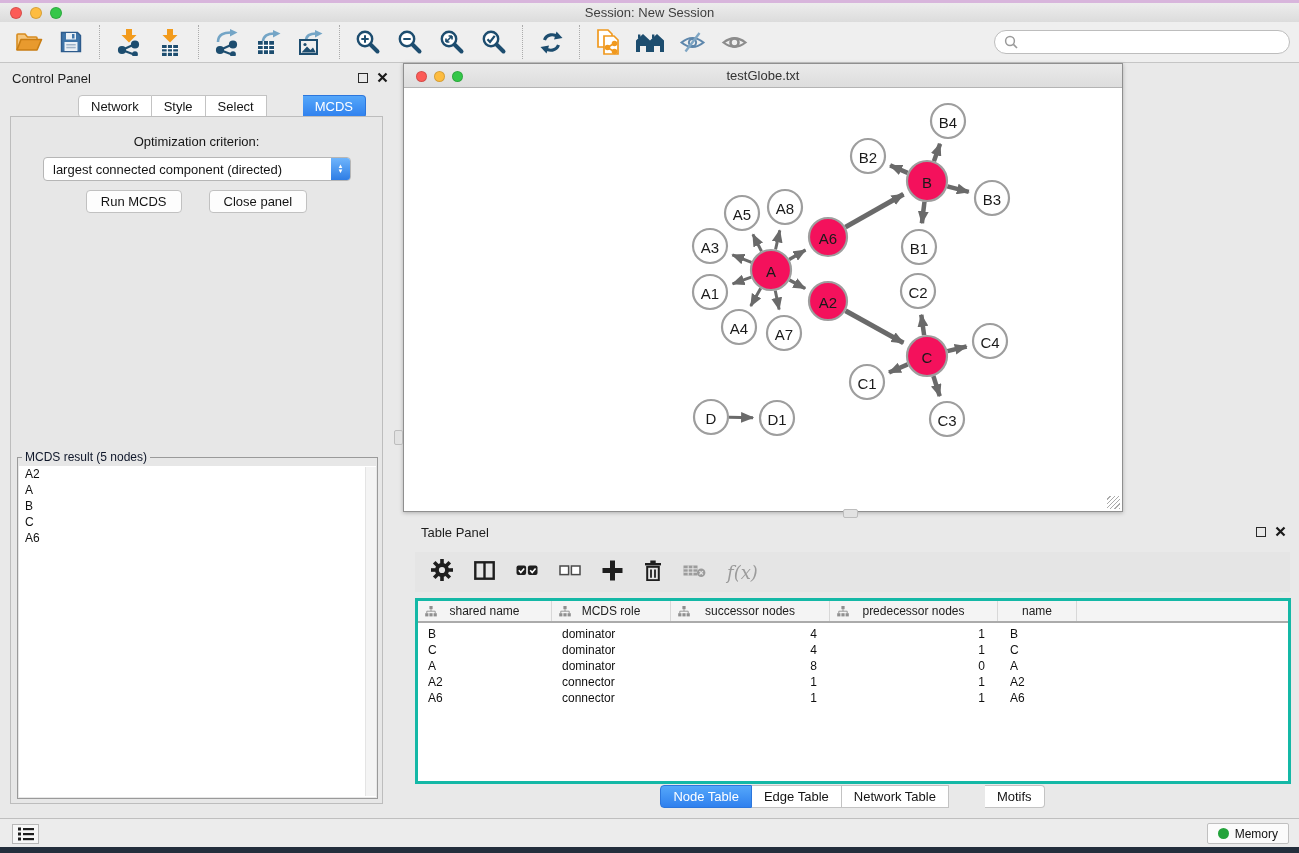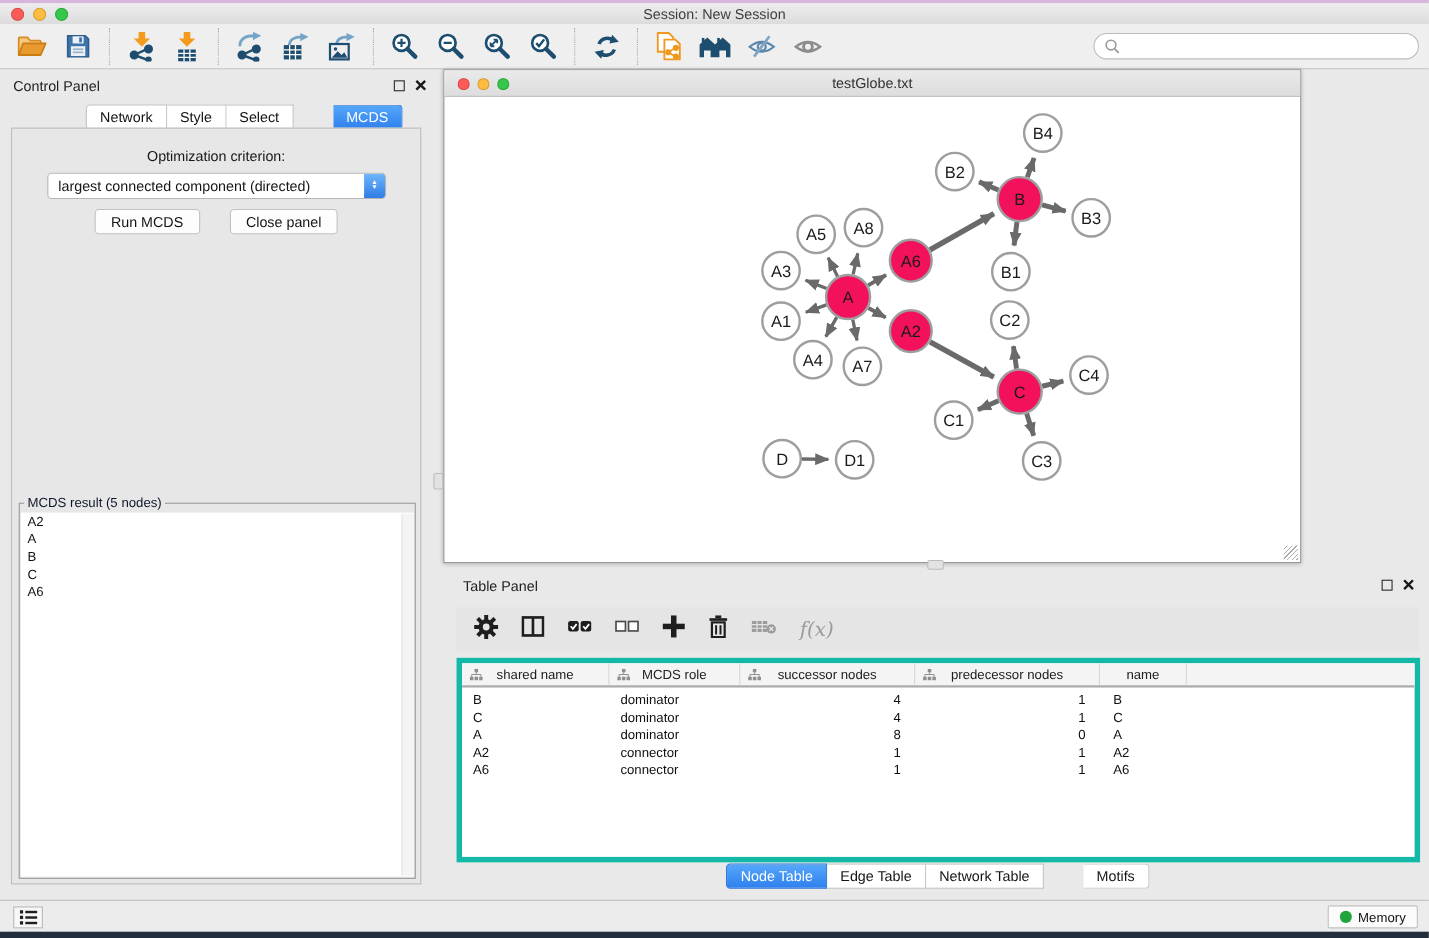--- a/index.html
+++ b/index.html
@@ -53,21 +53,21 @@
   .mcds-fieldset { position:absolute; left:6px; top:340px; width:361px; height:342px;
                    border:1px solid #9A9A9A; }
   .mcds-legend { position:absolute; left:4px; top:-8px; font-size:12px; color:#0f172a;
                  background:#E7E7E7; padding:0 3px; }
   .result-list { position:absolute; left:1px; right:1px; top:8px; bottom:1px; background:#fff; overflow:hidden; }
   .result-item { font-size:12px; line-height:16px; padding-left:6px; color:#111; }
   .scroll-track { position:absolute; right:0; top:0; bottom:0; width:11px; background:#F4F4F4;
                   border-left:1px solid #E4E4E4; }
 
   
-  .net-window { position:absolute; left:403px; top:63px; width:780px; height:449px; background:#fff;
+  .net-window { position:absolute; left:403px; top:63px; width:720px; height:449px; background:#fff;
                 border:1px solid #8F8F8F; box-shadow:0 1px 4px rgba(0,0,0,.25); }
   .net-titlebar { position:relative; height:24px; background:linear-gradient(#EAEAEA,#DDDDDD);
                   border-bottom:1px solid #B4B4B4; }
   .net-lights { position:absolute; left:12px; top:7px; display:flex; gap:7px; }
   .net-lights .light { width:11px; height:11px; }
   .net-title { text-align:center; font-size:13px; line-height:23px; color:#333; }
   .net-canvas { position:absolute; left:0; top:24px; right:0; bottom:0; }
   .resize-grip { position:absolute; right:2px; bottom:2px; width:13px; height:13px;
                  background:repeating-linear-gradient(135deg, transparent, transparent 2px, #ABABAB 2px, #ABABAB 3px); }
   .handle-v { position:absolute; left:394px; top:430px; width:9px; height:15px; background:#E2E2E2;
@@ -76,21 +76,21 @@
               border:1px solid #BDBDBD; border-radius:2px; }
 
   
   .tp-title { position:absolute; left:421px; top:525px; font-size:13px; color:#1E1E1E; }
   .tp-icons { left:1256px; top:526px; }
   .tp-toolbar { position:absolute; left:415px; top:552px; width:875px; height:40px; background:#E5E5E5;
                 display:flex; align-items:center; gap:21px; padding-left:16px; }
   .fx { font-family:"DejaVu Serif", serif; font-style:italic; font-size:18px; color:#9B9B9B; }
 
   .dtable { position:absolute; left:415px; top:598px; width:876px; height:186px; background:#fff;
-            border:5px solid #14b8a6; }
+            border:3px solid #14b8a6; }
   .thead { display:grid; grid-template-columns:134px 119px 159px 168px 79px 1fr; height:22px;
            background:#F4F4F4; border-bottom:2px solid #ABABAB; }
   .th { position:relative; display:flex; align-items:center; justify-content:center; font-size:12px;
         color:#202020; border-right:1px solid #D8D8D8; }
   .th:last-child { border-right:none; }
   .th svg { position:absolute; left:7px; }
   .tr { display:grid; grid-template-columns:134px 119px 159px 168px 79px 1fr; height:16px; align-items:center; }
   .tr:first-child { margin-top:3px; }
   .td { font-size:12px; color:#101010; white-space:nowrap; }
   .c0,.c1 { padding-left:10px; } .c2,.c3 { text-align:right; padding-right:13px; } .c4 { padding-left:12px; }

